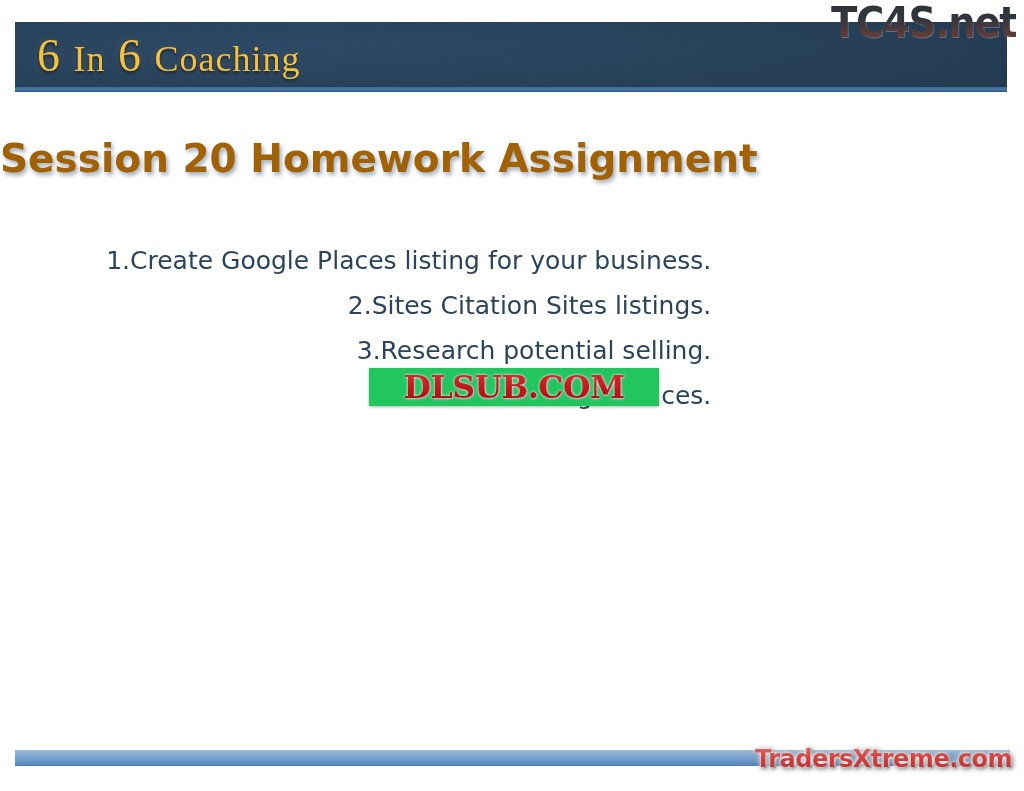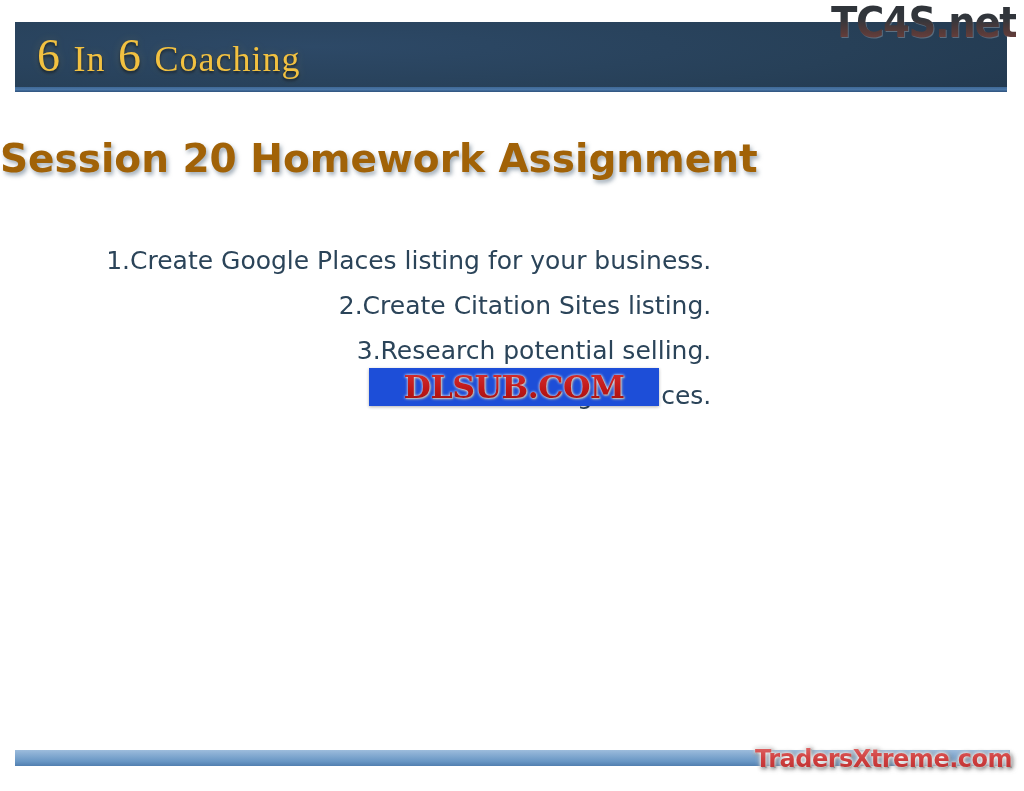--- a/index.html
+++ b/index.html
@@ -116,21 +116,21 @@
     width: 34px;
   }
 
   
   .dlsub-watermark {
     position: absolute;
     left: 369px;
     top: 368px;
     width: 290px;
     height: 38px;
-    background: #1d4ed8;
+    background: #22c55e;
     box-shadow: 0 1px 3px rgba(0,0,0,0.30);
   }
   .dlsub-watermark span {
     position: absolute;
     left: 50%;
     top: 50%;
     transform: translate(-50%, -50%) scaleX(1.02);
     font-family: "DejaVu Serif", serif;
     font-size: 31px;
     font-weight: bold;
@@ -196,21 +196,21 @@
 
   <div class="tc4s-watermark">TC4S.net</div>
 
   <div class="slide-title">Session 20 Homework Assignment</div>
 
   <ol class="body-list">
     <li>
       <span class="num">1.</span><span>Create Google Places listing for your business.</span>
     </li>
     <li>
-      <span class="num">2.</span><span>Create Citation Sites listing.</span>
+      <span class="num">2.</span><span>Sites Citation Sites listings.</span>
     </li>
     <li>
       <span class="num">3.</span><span>Research potential selling.</span>
     </li>
     <li>
       <span class="num">4.</span><span>Start selling services.</span>
     </li>
   </ol>
 
   <div class="dlsub-watermark">

